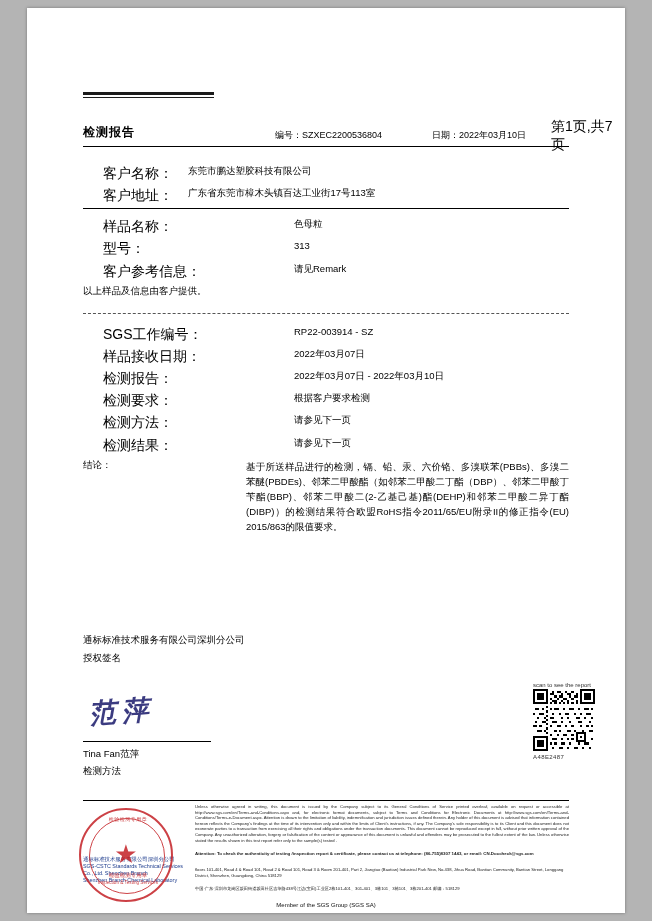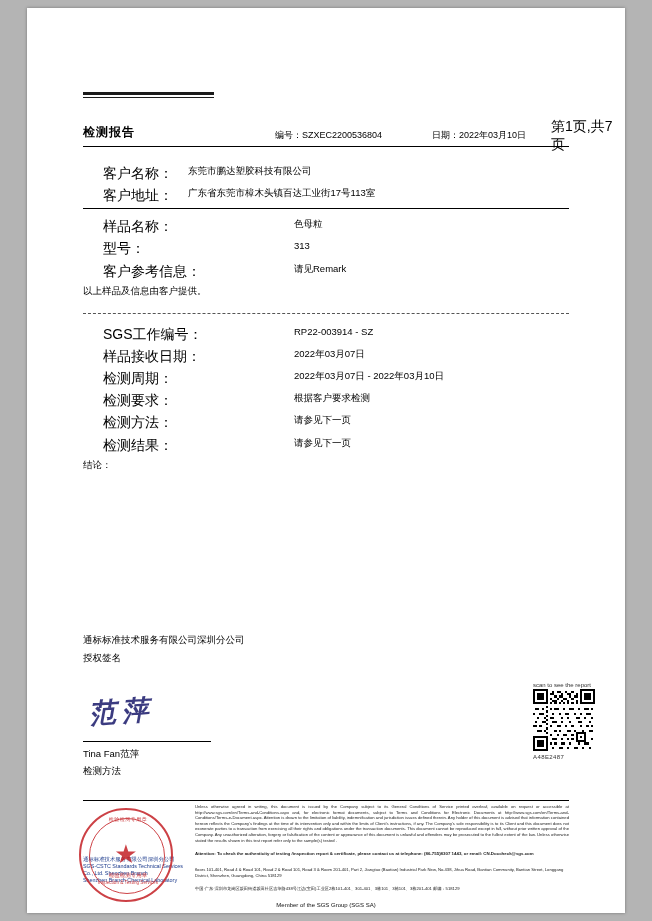--- a/index.html
+++ b/index.html
@@ -395,33 +395,34 @@
   <div class="note" style="top:277px">以上样品及信息由客户提供。</div>
 
   <div class="hr-dash" style="top:305px"></div>
 
   <div class="field-label" style="top:318px">SGS工作编号：</div>
   <div class="field-value" style="top:318px">RP22-003914 - SZ</div>
 
   <div class="field-label" style="top:340px">样品接收日期：</div>
   <div class="field-value" style="top:340px">2022年03月07日</div>
 
-  <div class="field-label" style="top:362px">检测周期：</div>
+  <div class="field-label" style="top:362px">检测报告：</div>
   <div class="field-value" style="top:362px">2022年03月07日 - 2022年03月10日</div>
 
   <div class="field-label" style="top:384px">检测要求：</div>
   <div class="field-value" style="top:384px">根据客户要求检测</div>
 
   <div class="field-label" style="top:406px">检测方法：</div>
   <div class="field-value" style="top:406px">请参见下一页</div>
 
   <div class="field-label" style="top:429px">检测结果：</div>
   <div class="field-value" style="top:429px">请参见下一页</div>
 
   <div class="conc-label">结论：</div>
+  <div class="conc-body">基于所送样品进行的检测，镉、铅、汞、六价铬、多溴联苯(PBBs)、多溴二苯醚(PBDEs)、邻苯二甲酸酯（如邻苯二甲酸二丁酯（DBP）、邻苯二甲酸丁苄酯(BBP)、邻苯二甲酸二(2-乙基己基)酯(DEHP)和邻苯二甲酸二异丁酯(DIBP)）的检测结果符合欧盟RoHS指令2011/65/EU附录II的修正指令(EU) 2015/863的限值要求。</div>
 
   <div class="sig-company">通标标准技术服务有限公司深圳分公司</div>
   <div class="sig-auth">授权签名</div>
   <div class="signature">范萍</div>
   <div class="sig-line"></div>
   <div class="sig-name">Tina Fan范萍</div>
   <div class="sig-role">检测方法</div>
 
   <div class="qr-caption">scan to see the report</div>
   <div class="qr-box">

